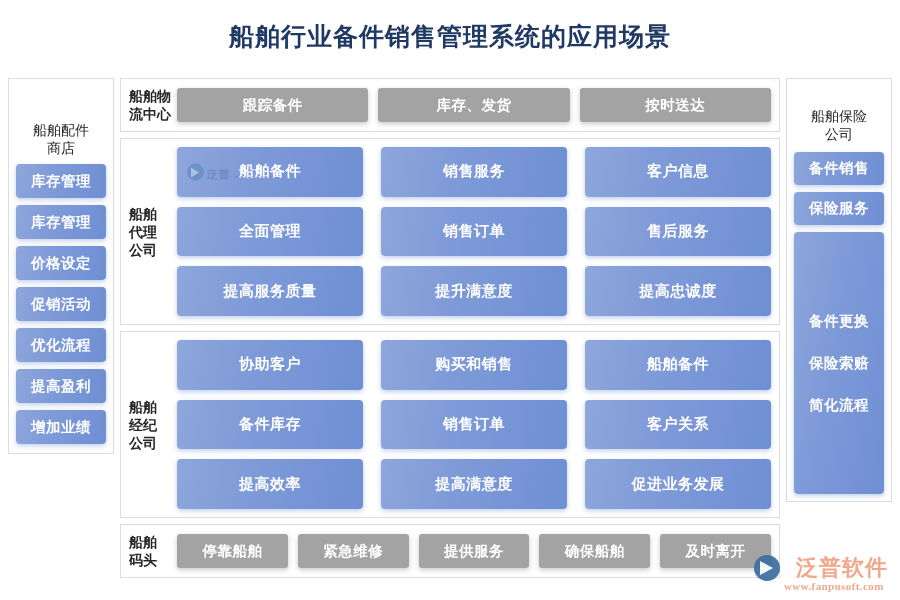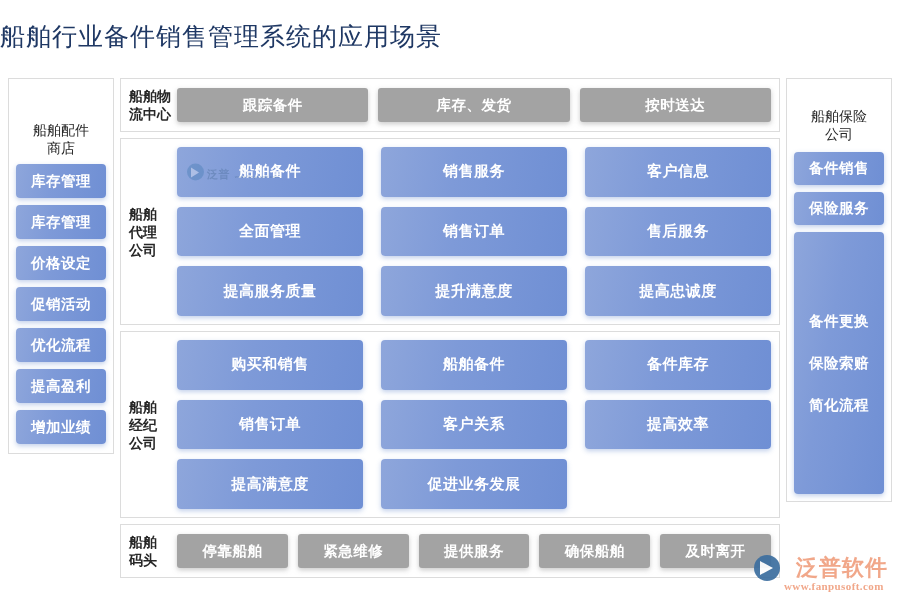--- a/index.html
+++ b/index.html
@@ -10,24 +10,24 @@
     width: 900px;
     height: 600px;
     background: #ffffff;
     font-family: "Liberation Sans", "DejaVu Sans", sans-serif;
     overflow: hidden;
     position: relative;
   }
 
   
   .page-title {
-    text-align: left;
+    text-align: center;
     color: #1f3864;
     font-size: 25px;
-    font-weight: normal;
+    font-weight: bold;
     letter-spacing: 1px;
     padding-top: 19px;
     height: 42px;
     line-height: 34px;
   }
 
   
   .board {
     position: absolute;
     left: 8px;
@@ -329,20 +329,21 @@
       </div>
     </div>
 
     <div class="panel grid-section broker">
       <div class="sec-label">
         <div>船舶</div>
         <div>经纪</div>
         <div>公司</div>
       </div>
       <div class="grid">
+        <div class="btn-blue">协助客户</div>
         <div class="btn-blue">购买和销售</div>
         <div class="btn-blue">船舶备件</div>
 
         <div class="btn-blue">备件库存</div>
         <div class="btn-blue">销售订单</div>
         <div class="btn-blue">客户关系</div>
 
         <div class="btn-blue">提高效率</div>
         <div class="btn-blue">提高满意度</div>
         <div class="btn-blue">促进业务发展</div>

